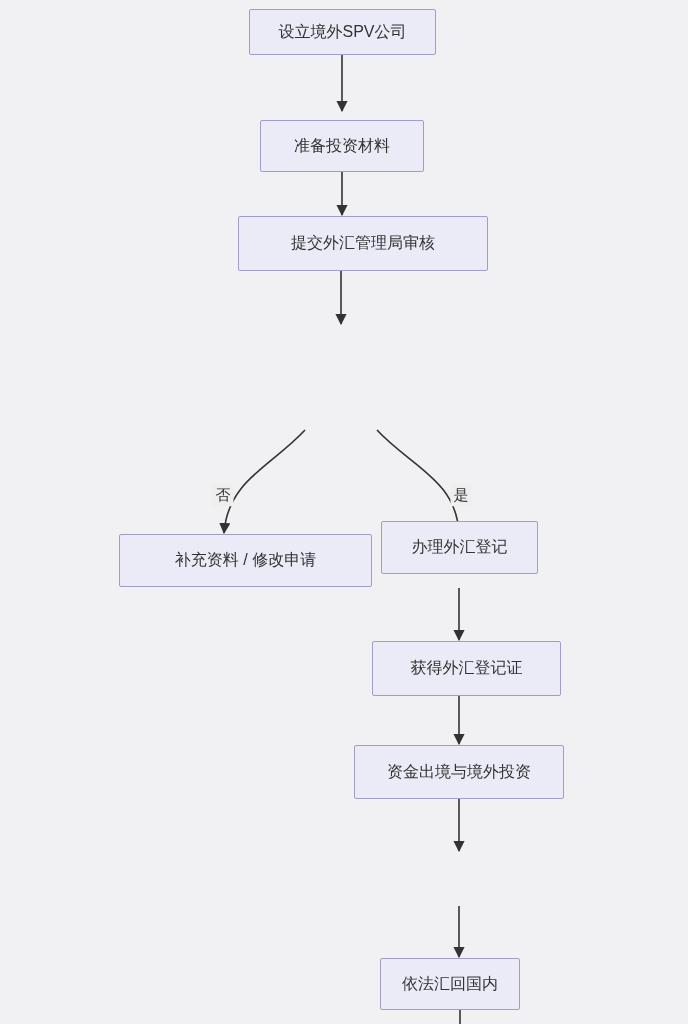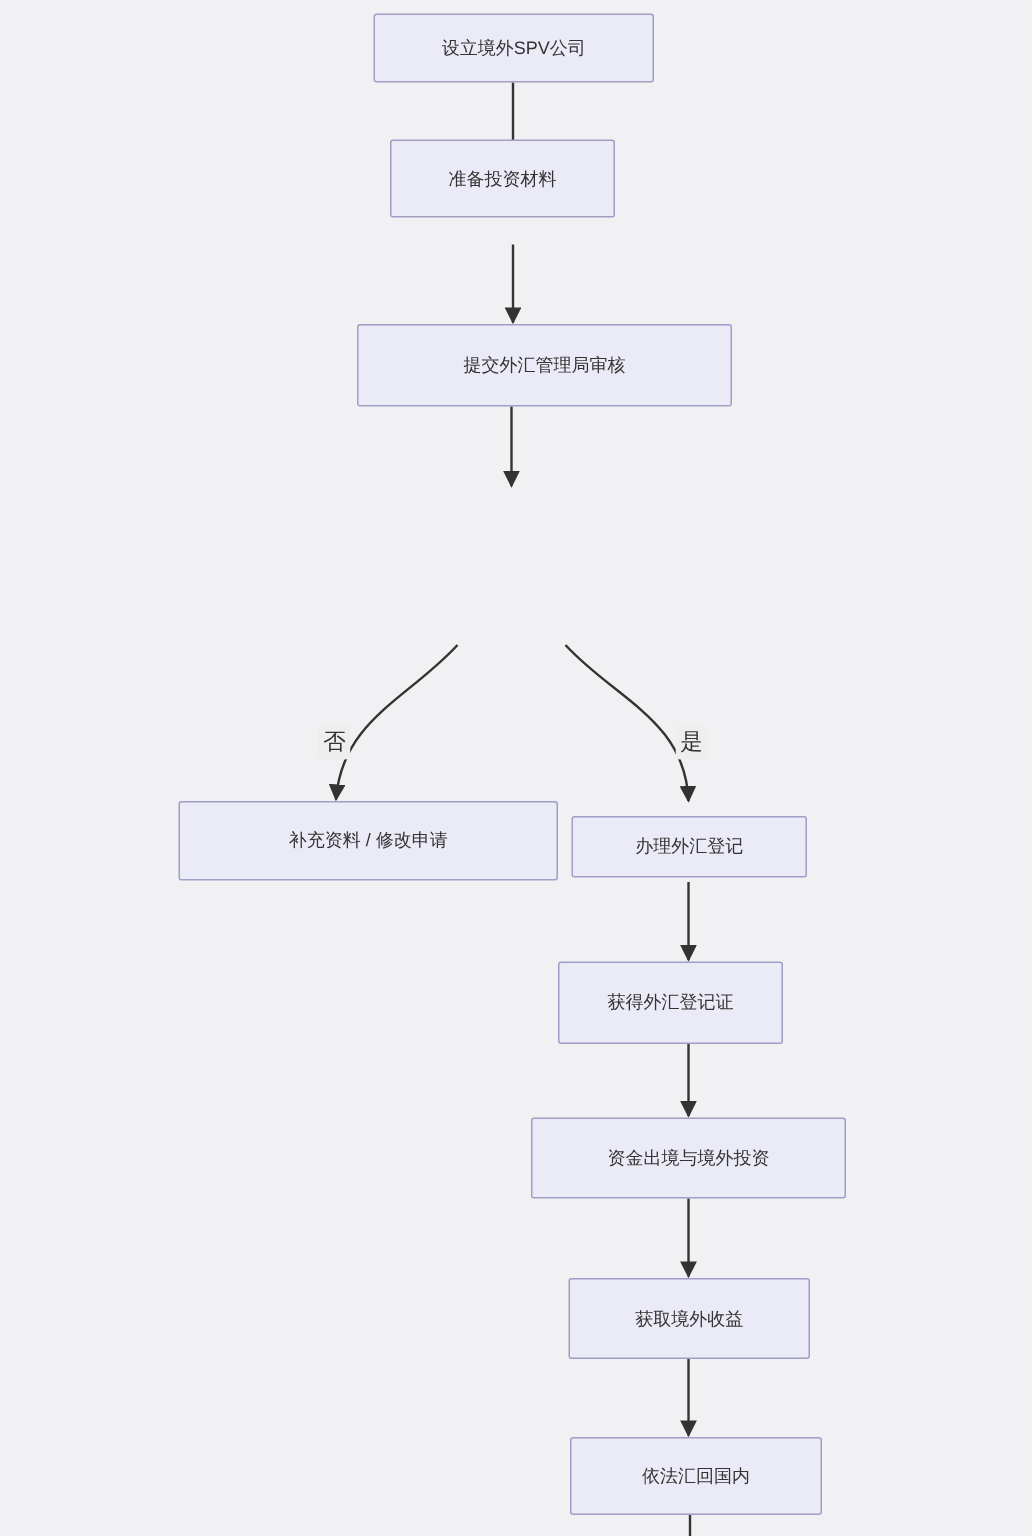--- a/index.html
+++ b/index.html
@@ -22,21 +22,21 @@
   svg.edges { position: absolute; left: 0; top: 0; }
   .edge { stroke: var(--edge-color); stroke-width: 1.6; fill: none; }
   marker path { fill: var(--edge-color); }
   .node {
     position: absolute;
     box-sizing: border-box;
     background: var(--node-fill);
     border: 1px solid var(--node-border);
     border-radius: 2px;
     color: var(--node-text);
-    font-size: 12px;
+    font-size: 16px;
     display: flex;
     align-items: center;
     justify-content: center;
     text-align: center;
     white-space: nowrap;
   }
   .diamond-wrap { position: absolute; left: 273px; top: 324px; width: 136px; height: 136px; }
   .diamond-shape {
     position: absolute; left: 50%; top: 50%;
     width: 95px; height: 95px;
@@ -77,33 +77,32 @@
     <path class="edge" d="M377,430 C410,466 457,480 459,534" marker-end="url(#ah)"></path>
     <path class="edge" d="M459,588 L459,640" marker-end="url(#ah)"></path>
     <path class="edge" d="M459,696 L459,744" marker-end="url(#ah)"></path>
     <path class="edge" d="M459,799 L459,851" marker-end="url(#ah)"></path>
     <path class="edge" d="M459,906 L459,957" marker-end="url(#ah)"></path>
     <path class="edge" d="M460,1010 L460,1024"></path>
   </svg>
 
   <div class="node" style="left:249px; top:9px;   width:187px; height:46px">设立境外SPV公司</div>
 
-  <div class="node" style="left:260px; top:93px; width:150px; height:52px">准备投资材料</div>
+  <div class="node" style="left:260px; top:120px; width:164px; height:52px">准备投资材料</div>
 
   <div class="node" style="left:238px; top:216px; width:250px; height:55px">提交外汇管理局审核</div>
 
 
   <div class="edge-label" style="left:223px; top:495px">否</div>
   <div class="edge-label" style="left:461px; top:495px">是</div>
 
   <div class="node" style="left:119px; top:534px; width:253px; height:53px">补充资料 / 修改申请</div>
 
-  <div class="node" style="left:381px; top:544px; width:157px; height:41px">办理外汇登记</div>
+  <div class="node" style="left:381px; top:521px; width:157px; height:53px">办理外汇登记</div>
 
-  <div class="node" style="left:372px; top:641px; width:150px; height:55px">获得外汇登记证</div>
+  <div class="node" style="left:372px; top:641px; width:189px; height:55px">获得外汇登记证</div>
 
   <div class="node" style="left:354px; top:745px; width:210px; height:54px">资金出境与境外投资</div>
 
-  <div class="node" style="left:379px; top:852px; width:161px; height:54px">获取境外收益</div>
 
-  <div class="node" style="left:380px; top:958px; width:168px; height:52px">依法汇回国内</div>
+  <div class="node" style="left:380px; top:958px; width:140px; height:52px">依法汇回国内</div>
 
 </div>
 
 </body></html>

